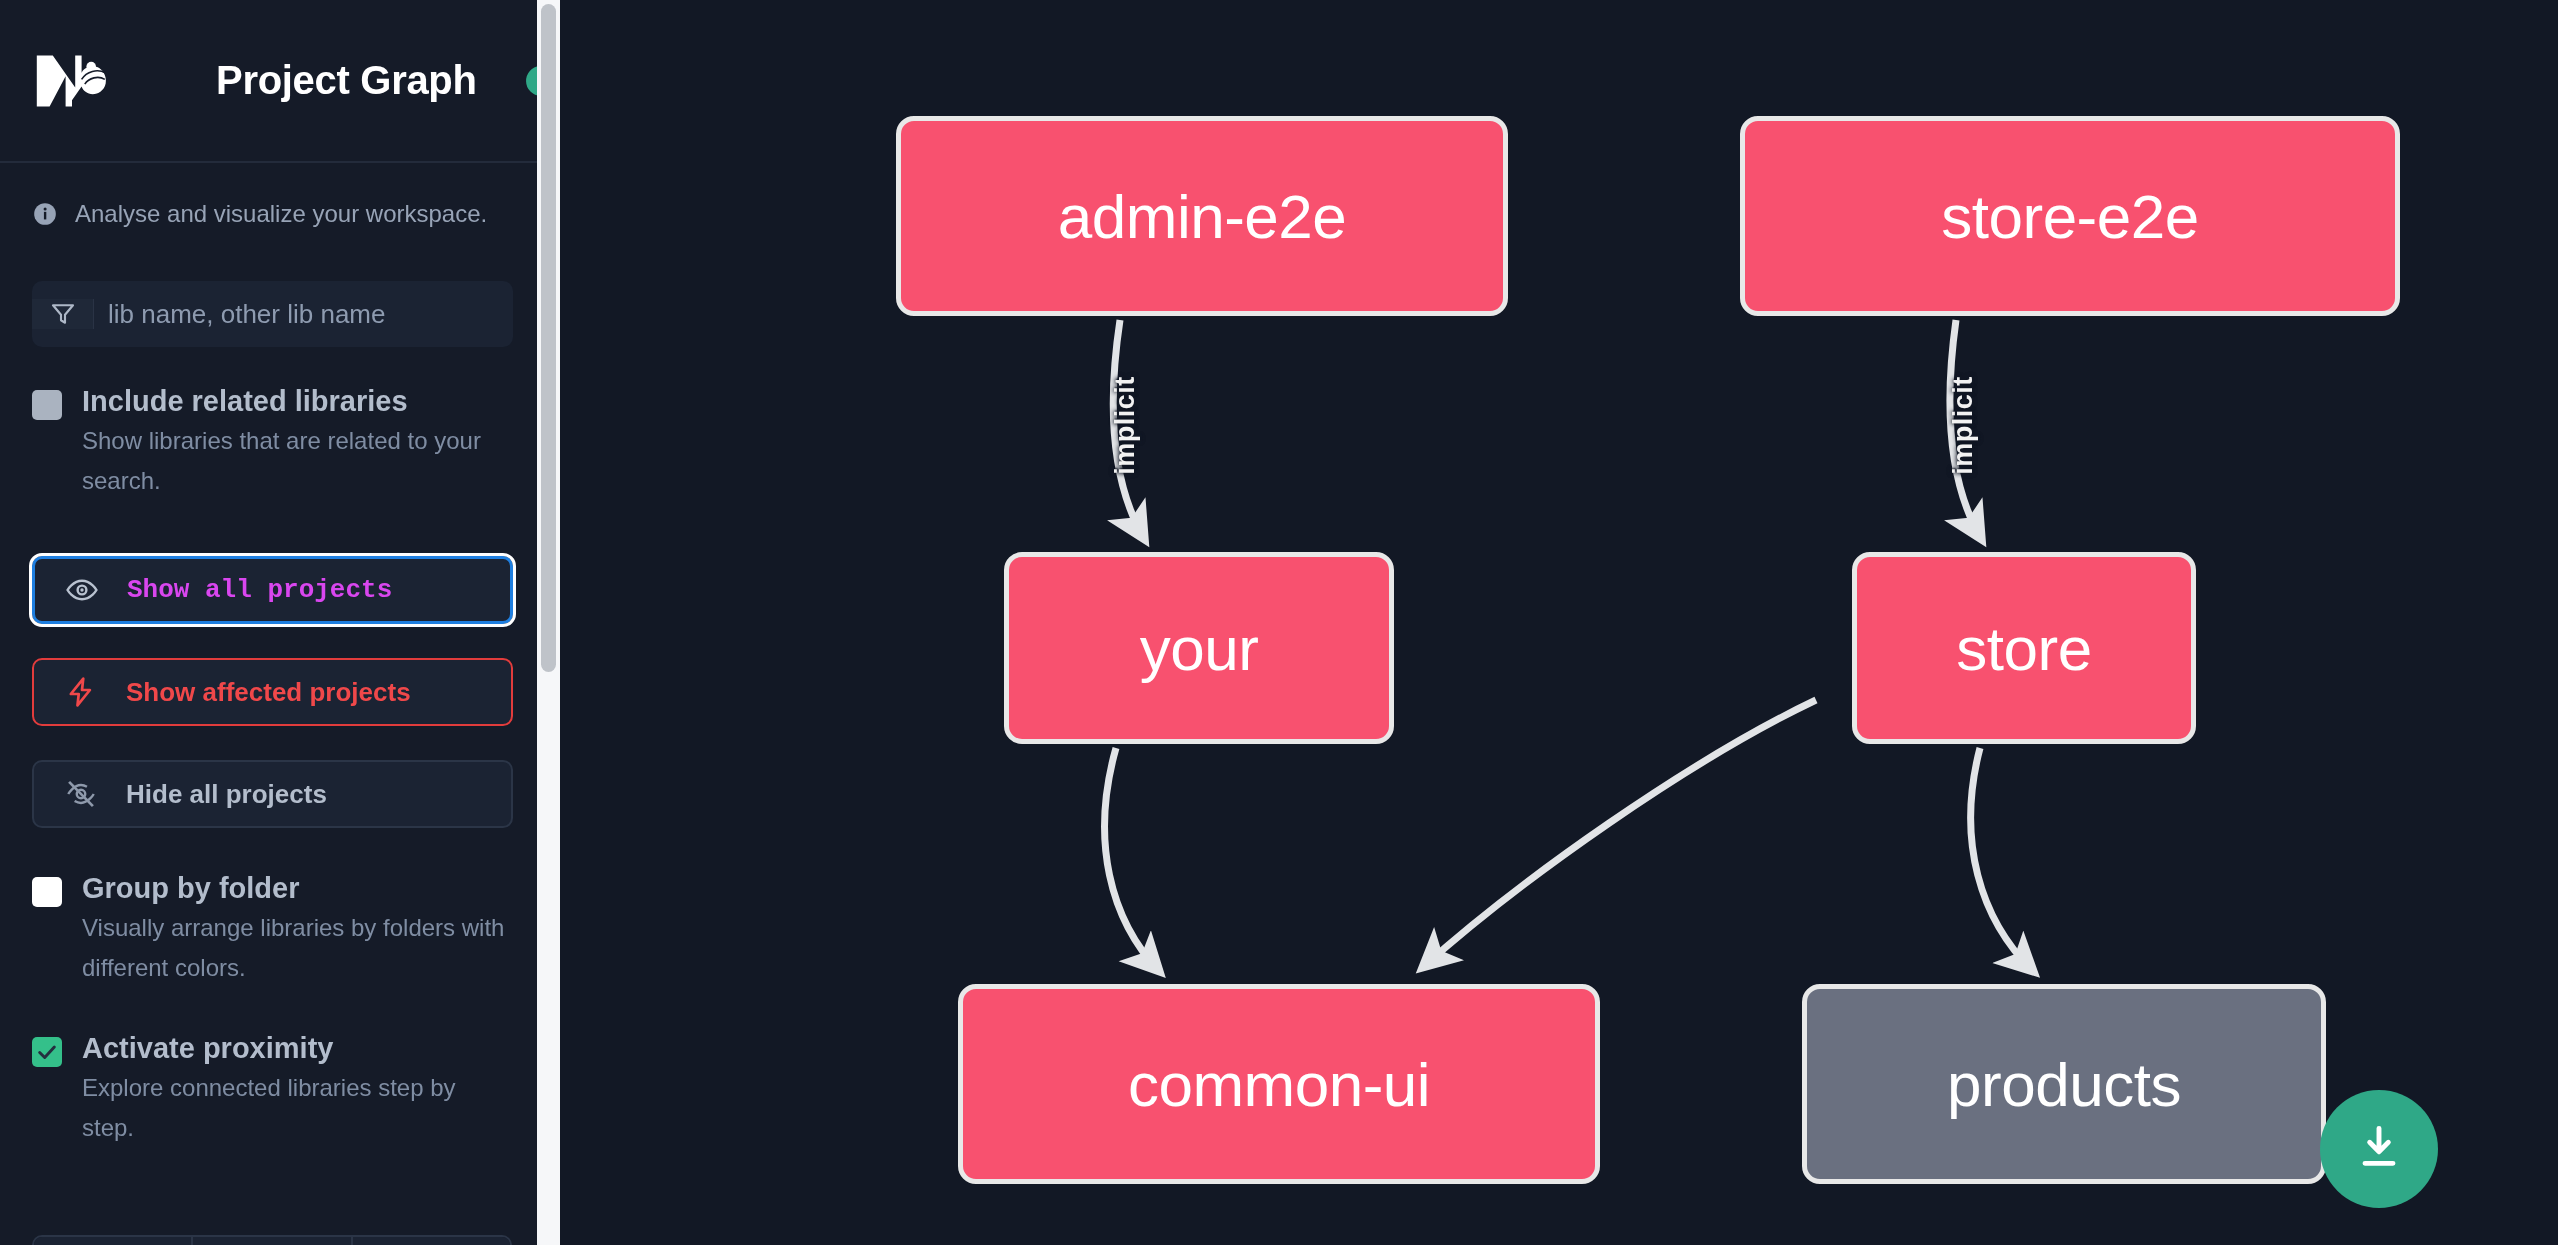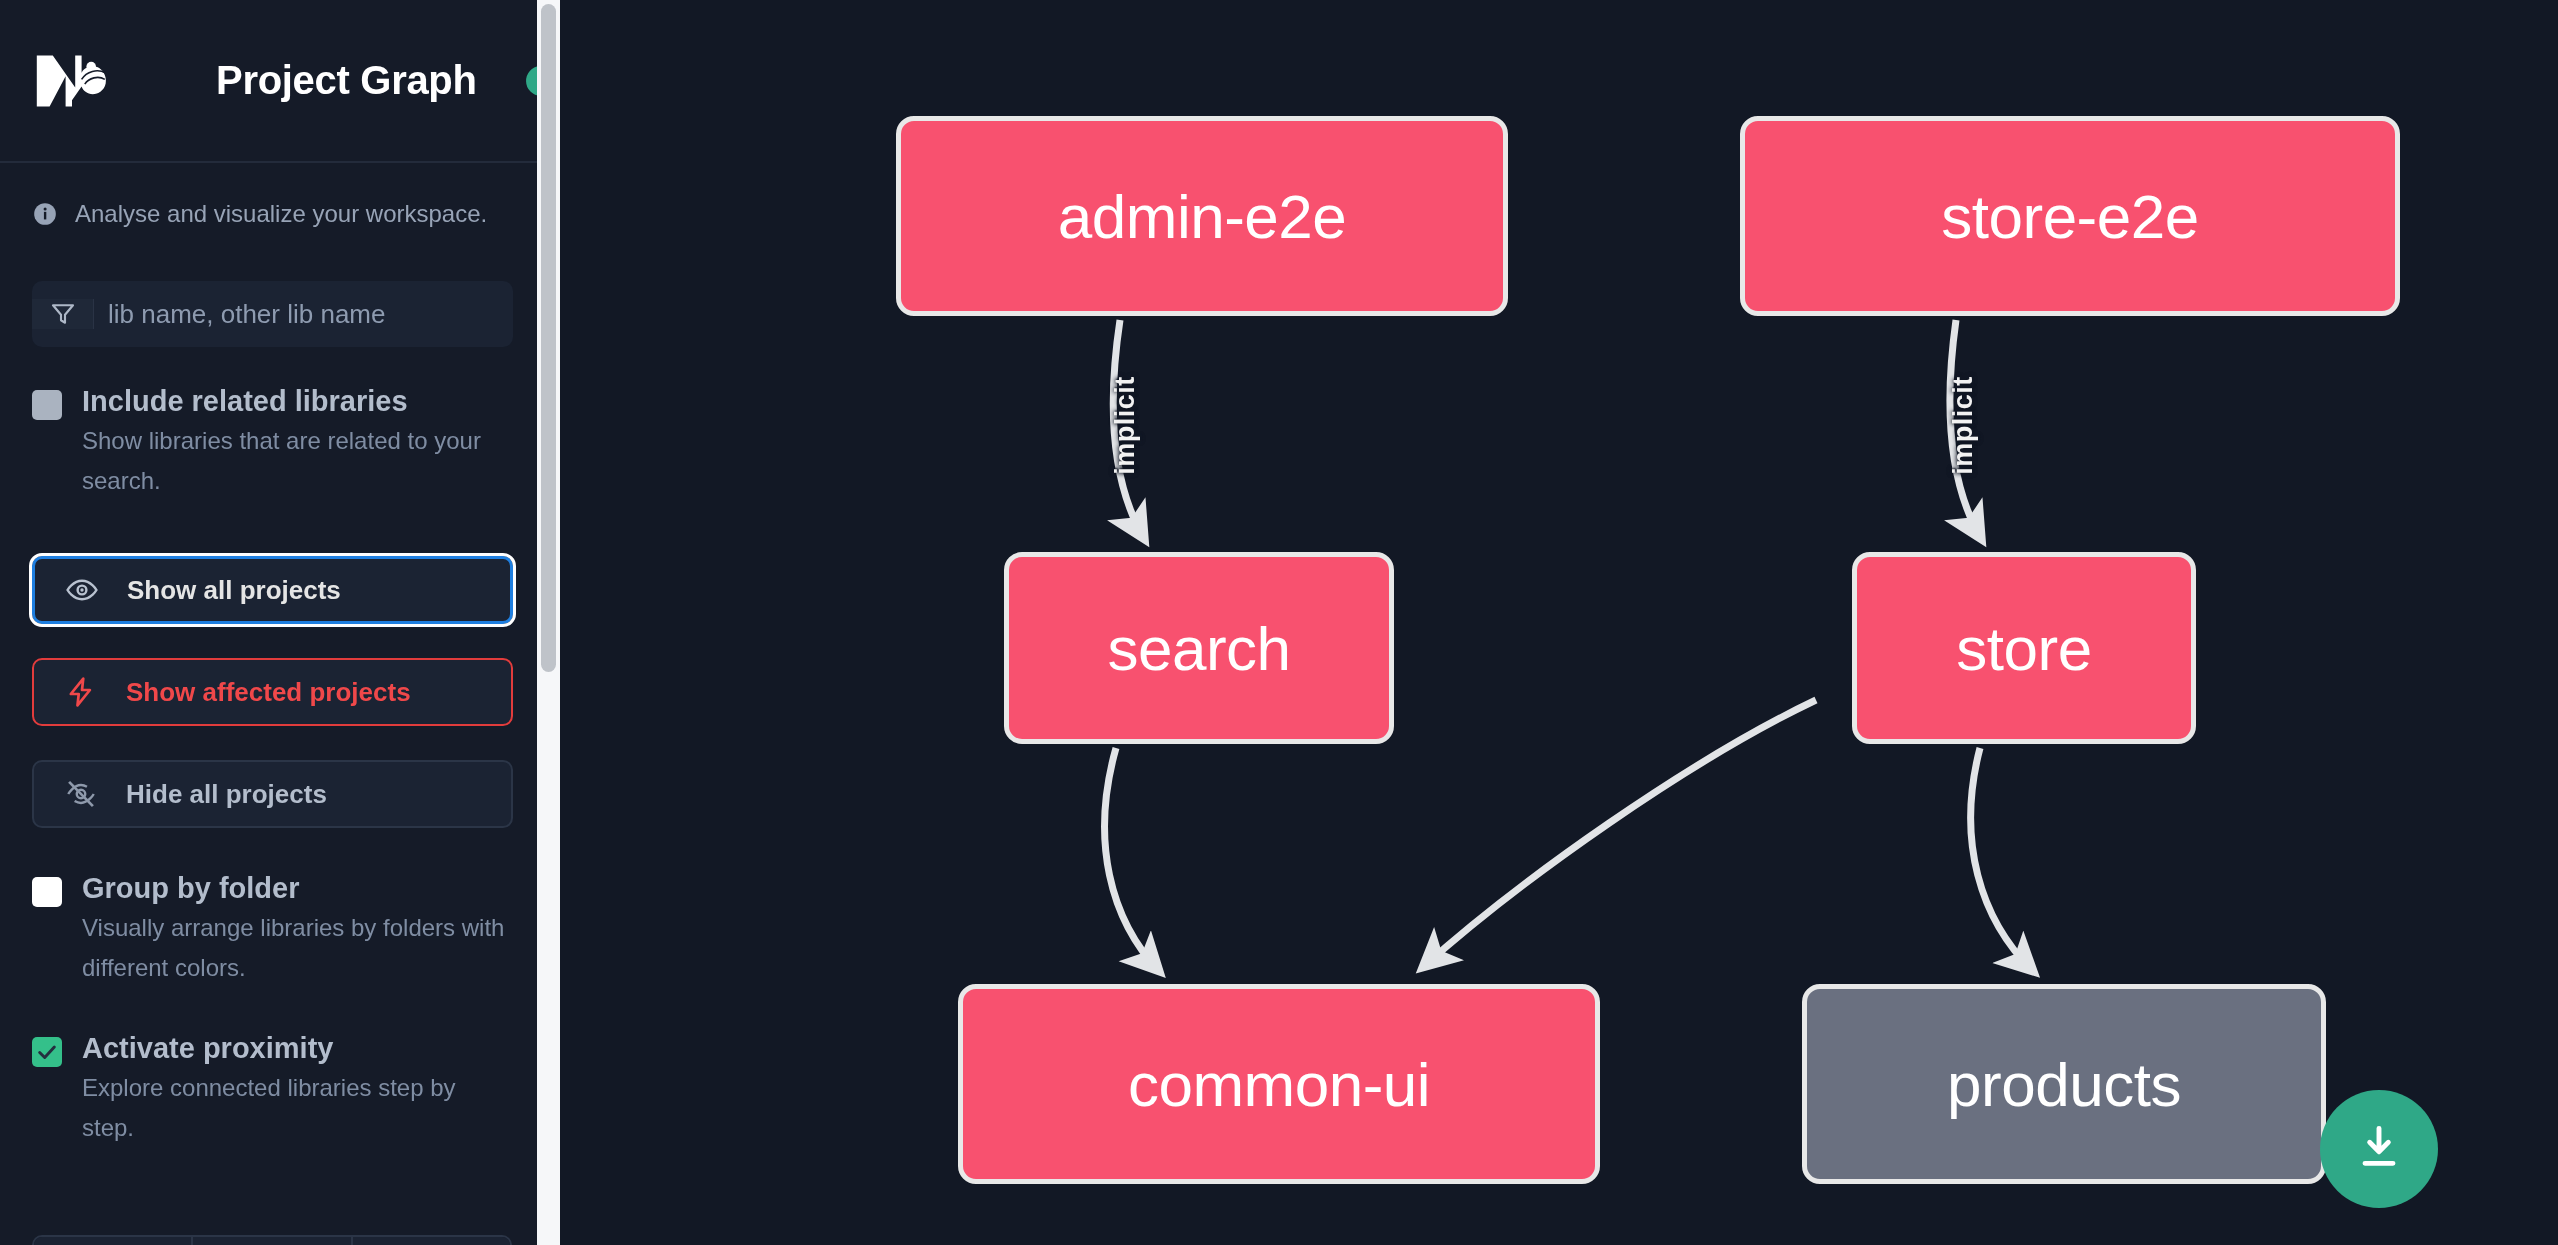--- a/index.html
+++ b/index.html
@@ -143,21 +143,22 @@
     background: #1b2333;
     font-size: 26px;
     font-weight: 700;
     cursor: pointer;
     margin-bottom: 34px;
   }
   .sb-btn .bi { flex: 0 0 34px; width: 34px; height: 34px; margin-right: 28px; display:flex; align-items:center; }
   .sb-btn.primary {
     border: 3px solid #1f7fe0;
     outline: 3px solid #ffffff;
-    color: #e5e5e5;
+    color: #d946ef;
+    font-family: Liberation Mono, monospace;
   }
   .sb-btn.danger {
     border: 2px solid #e23c3c;
     color: #f0484a;
   }
   .sb-btn.muted {
     border: 2px solid #2b3purple;
     border: 2px solid #2b3547;
     color: #b3bdcc;
   }
@@ -390,21 +391,21 @@
 
     <div class="node pink" style="left:300px; top:116px; width:612px; height:200px;">
       <span>admin-e2e</span>
     </div>
 
     <div class="node pink" style="left:1144px; top:116px; width:660px; height:200px;">
       <span>store-e2e</span>
     </div>
 
     <div class="node pink" style="left:408px; top:552px; width:390px; height:192px;">
-      <span>search</span>
+      <span>your</span>
     </div>
 
     <div class="node pink" style="left:1256px; top:552px; width:344px; height:192px;">
       <span>store</span>
     </div>
 
     <div class="node pink" style="left:362px; top:984px; width:642px; height:200px;">
       <span>common-ui</span>
     </div>
 

